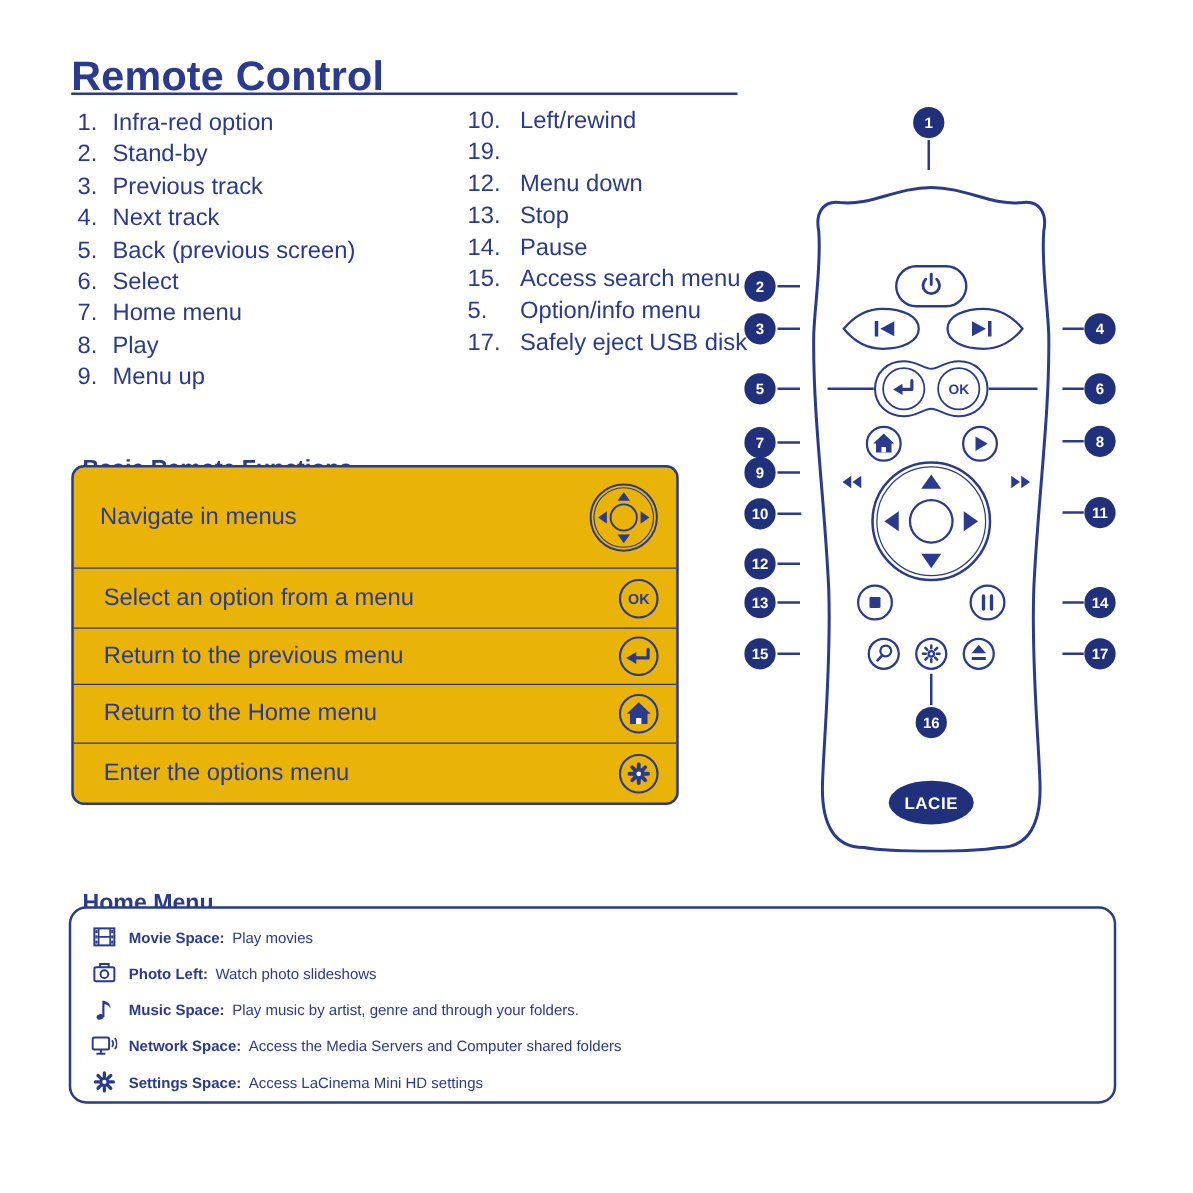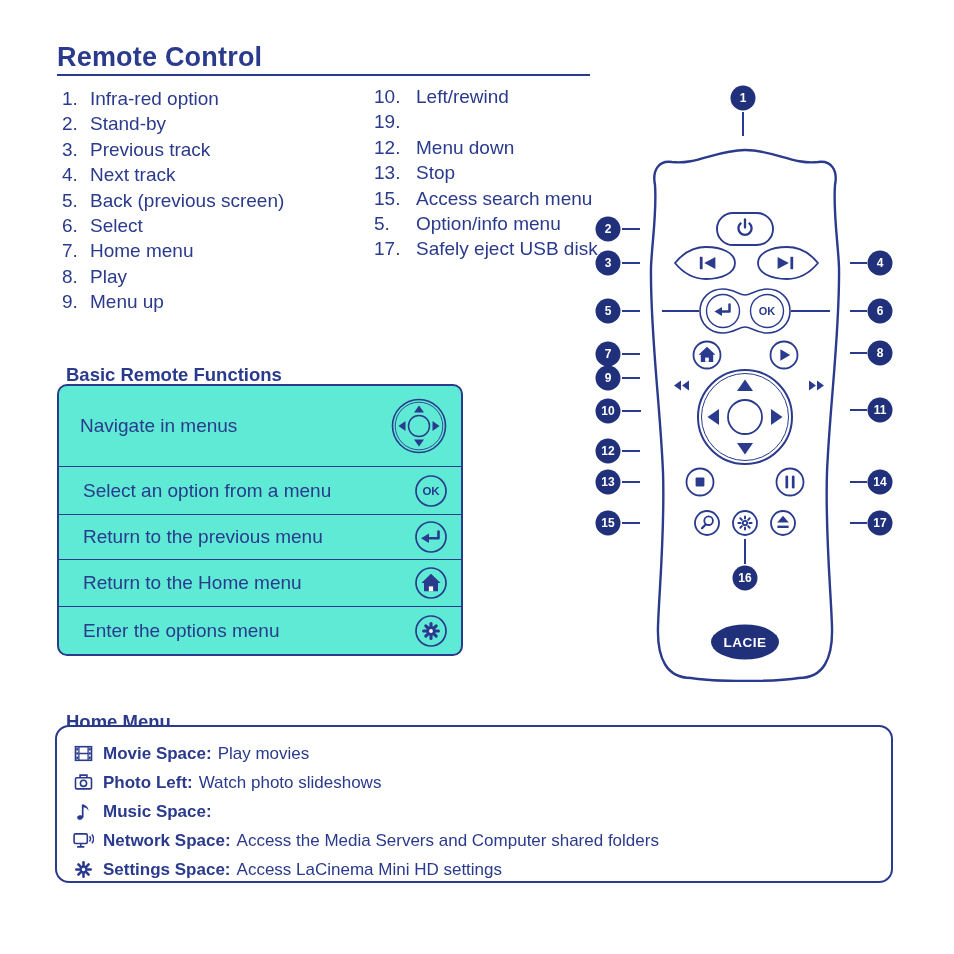--- a/index.html
+++ b/index.html
@@ -5,50 +5,50 @@
   :root{
     --blue:#2a3a8c;
     --badge:#20307a;
   }
   html,body{margin:0;padding:0;background:#fff;}
   .page{
     position:relative;width:954px;height:954px;background:#fff;overflow:hidden;
     font-family:"Liberation Sans","DejaVu Sans",sans-serif;color:var(--blue);
   }
   .abs{position:absolute;}
-  .page-title{left:57px;top:42px;font-size:27px;font-weight:bold;letter-spacing:.2px;}
+  .page-title{left:57px;top:42px;font-size:33px;font-weight:bold;letter-spacing:.2px;}
   .title-rule{left:57px;top:74px;width:533px;height:2px;background:var(--blue);}
 
   .parts-col1{left:62px;top:86px;}
   .parts-col2{left:326px;top:84px;}
   .part-item{display:flex;font-size:19px;line-height:25.4px;white-space:nowrap;}
   .parts-col1 .part-num{width:28px;}
   .parts-col2 .part-num{width:42px;margin-left:48px;}
 
   .section-heading{font-size:18.5px;font-weight:bold;margin-top:17px;}
   .h-basic{left:66px;top:347px;}
   .h-home{left:66px;top:694px;}
 
   .func-table{
-    left:57px;top:384px;width:406px;border:2px solid var(--blue);
-    border-radius:10px;box-sizing:border-box;background:#5eead4;
+    left:57px;top:372px;width:486px;border:2px solid var(--blue);
+    border-radius:10px;box-sizing:border-box;background:#eab308;
   }
   .func-row{
     display:flex;align-items:center;justify-content:space-between;
     padding:0 13px 0 21px;font-size:19px;box-sizing:border-box;
   }
   .func-row + .func-row{border-top:1.5px solid var(--blue);padding-left:24px;}
   .r1{height:80px;} .r2{height:48px;} .r3{height:45px;} .r4{height:47px;} .r5{height:48px;}
   .func-icon{flex:0 0 auto;display:flex;align-items:center;}
 
   .home-box{
     left:55px;top:725px;width:838px;height:158px;border:2px solid var(--blue);
     border-radius:14px;box-sizing:border-box;padding:8px 0 0 13px;background:#fff;
   }
-  .home-item{display:flex;align-items:flex-end;height:29px;font-size:17px;white-space:nowrap;}
+  .home-item{display:flex;align-items:center;height:29px;font-size:12px;white-space:nowrap;}
   .home-icon{width:27px;display:flex;justify-content:center;margin-right:6px;flex:0 0 auto;}
   .home-label{font-weight:bold;margin-right:6px;}
 
   .remote-wrap{left:595px;top:82px;width:310px;height:600px;}
   svg{display:block;}
   svg text{font-family:"Liberation Sans","DejaVu Sans",sans-serif;}
   .badge-num{fill:#fff;font-size:12px;font-weight:bold;}
 </style>
 </head>
 <body>
@@ -105,20 +105,24 @@
     <div class="part-item">
         <span class="part-num">19.</span>
       </div>
     <div class="part-item">
         <span class="part-num">12.</span>
         <span>Menu down</span>
       </div>
     <div class="part-item">
         <span class="part-num">13.</span>
         <span>Stop</span>
+      </div>
+    <div class="part-item">
+        <span class="part-num">14.</span>
+        <span>Pause</span>
       </div>
     <div class="part-item">
         <span class="part-num">15.</span>
         <span>Access search menu</span>
       </div>
     <div class="part-item">
         <span class="part-num">5.</span>
         <span>Option/info menu</span>
       </div>
     <div class="part-item">
@@ -459,20 +463,21 @@
     </div>
     <div class="home-item">
       <span class="home-icon">
         <svg width="21" height="21" viewBox="-10.5 -10.5 21 21" fill="none" stroke="#2a3a8c">
           <ellipse cx="-3.4" cy="6" rx="2.9" ry="2.2" fill="#2a3a8c" stroke="none" transform="rotate(-14 -3.4 6)"></ellipse>
           <path d="M -0.8,6 V -7" stroke-width="1.7"></path>
           <path d="M -0.8,-7 C 2.8,-6.2 5.4,-4 4.8,-0.4 C 4.4,-2.8 2.2,-4.2 -0.8,-4.2 Z" fill="#2a3a8c" stroke="none"></path>
         </svg>
       </span>
       <span class="home-label">Music Space:</span>
+      <span>Play music by artist, genre and through your folders.</span>
     </div>
     <div class="home-item">
       <span class="home-icon">
         <svg width="21" height="21" viewBox="-10.5 -10.5 21 21" fill="none" stroke="#2a3a8c">
           <rect x="-9.4" y="-6.6" width="13.2" height="9.6" rx="1.4" stroke-width="1.6"></rect>
           <path d="M -2.8,3 V 5.6 M -6.4,6.4 H 0.8" stroke-width="1.6"></path>
           <path d="M 6,-4.2 a 4,4 0 0 1 0,5.2" stroke-width="1.4"></path>
           <path d="M 8.4,-6 a 7.2,7.2 0 0 1 0,8.8" stroke-width="1.4"></path>
         </svg>
       </span>

